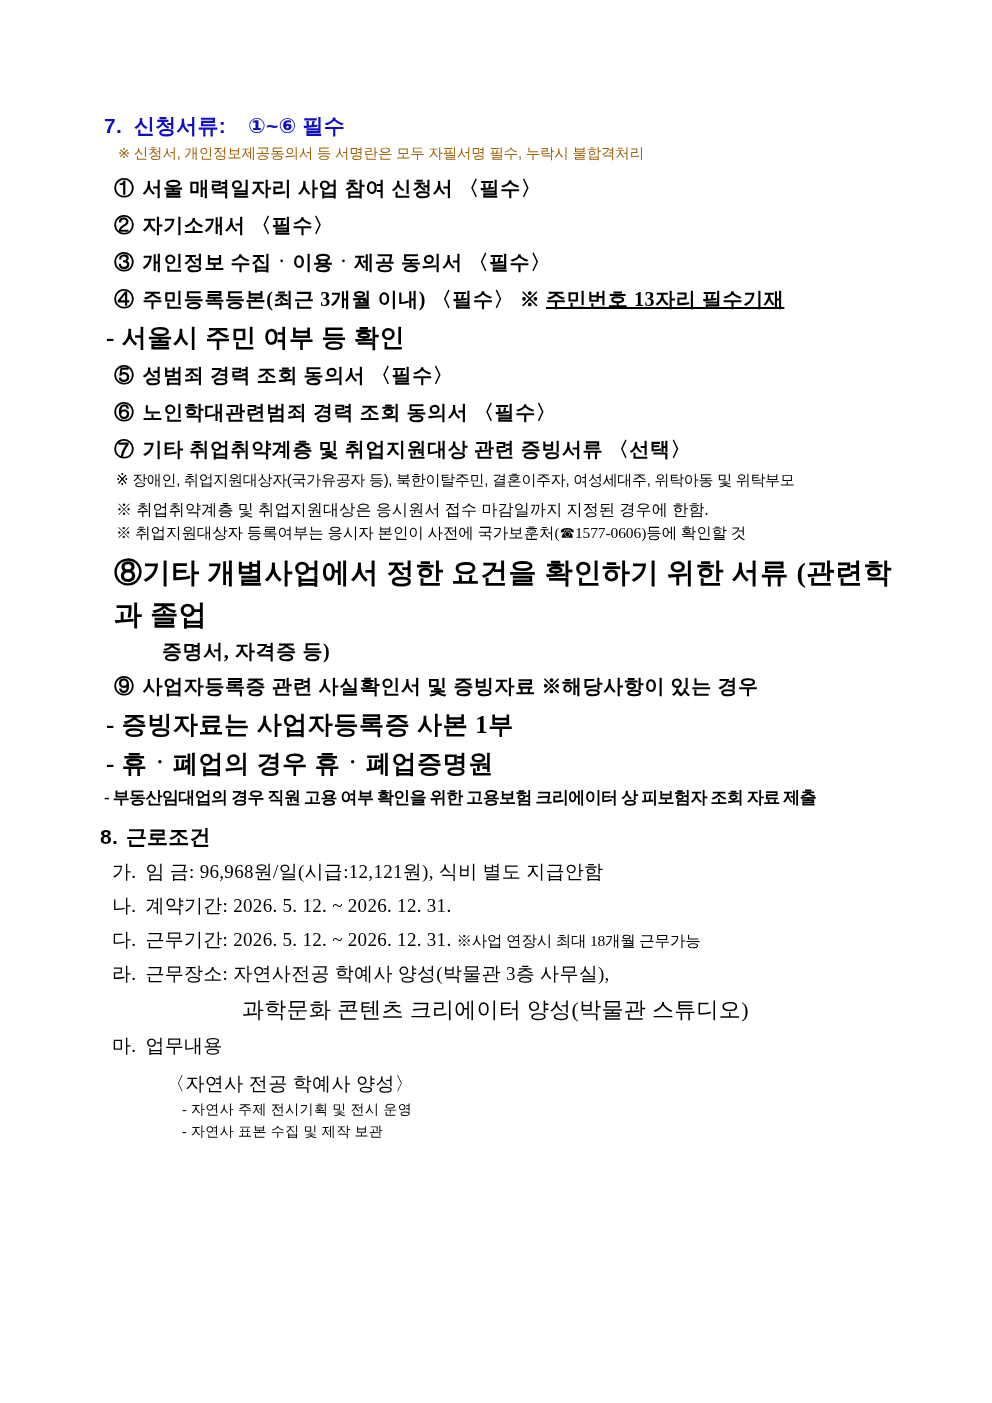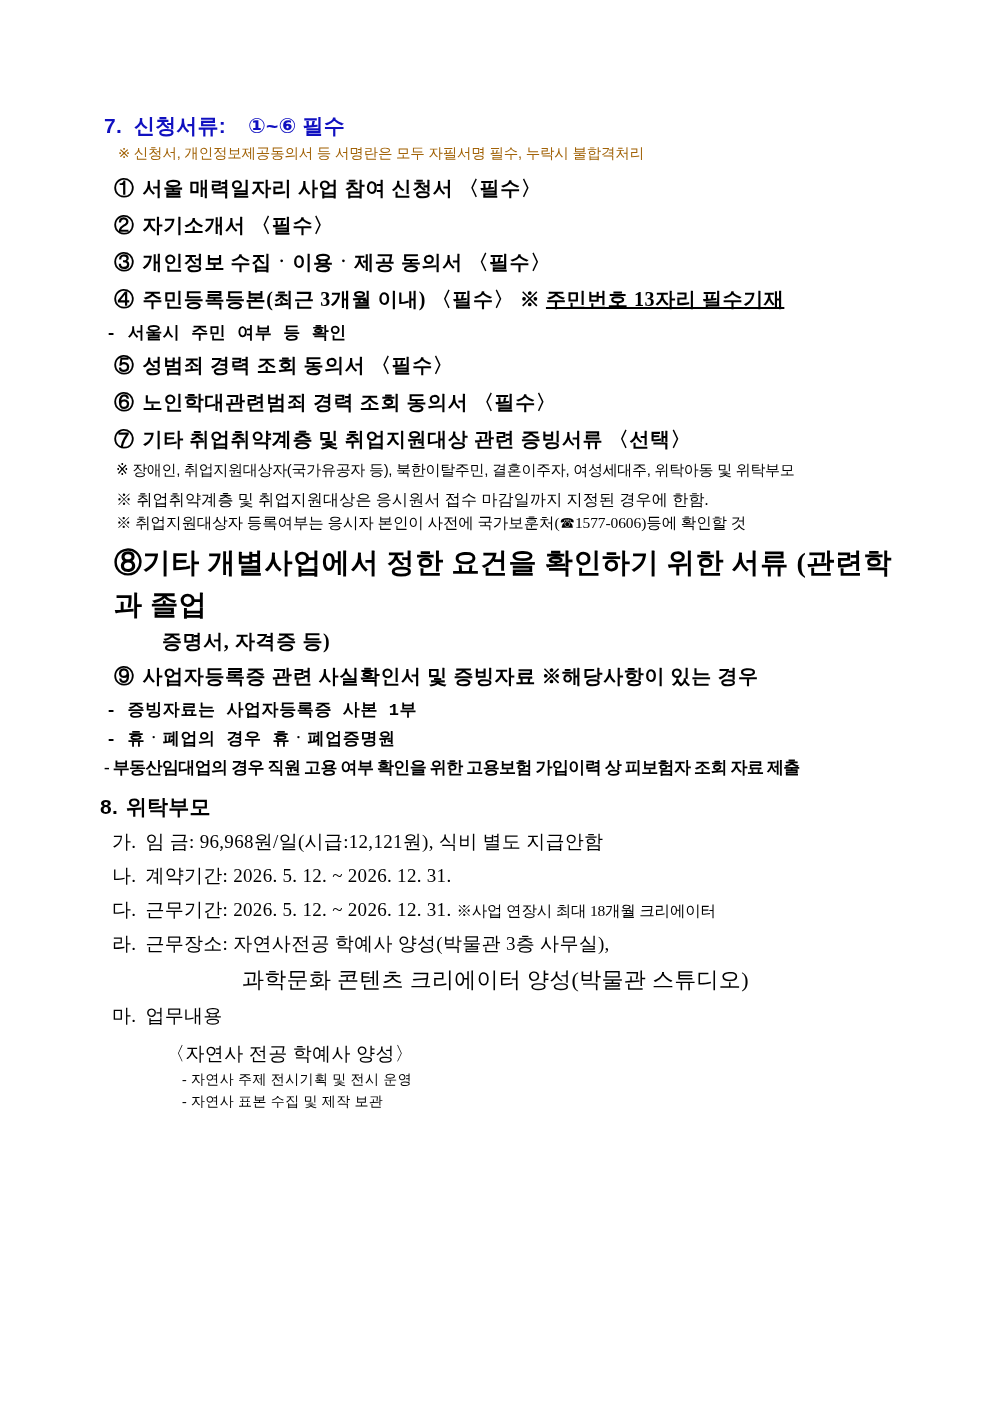--- a/index.html
+++ b/index.html
@@ -54,25 +54,24 @@
     font-weight: bold;
     font-family: "Liberation Serif", "DejaVu Serif", serif;
     margin: 0 0 6px 10px;
     letter-spacing: 0.6px;
     line-height: 1.55;
   }
   .doc-item .circ { margin-right: 8px; }
   .underline { text-decoration: underline; }
 
   .sub-dash {
-    font-size: 17px;
+    font-size: 25px;
     font-weight: bold;
     margin: 0 0 6px 2px;
     letter-spacing: 0.6px;
-    font-family: Liberation Mono, monospace;
   }
 
   .note-line {
     font-size: 15px;
     font-family: "Liberation Sans", "DejaVu Sans", sans-serif;
     margin: 6px 0 4px 12px;
     letter-spacing: -0.3px;
   }
   .note-line-sp {
     font-size: 16px;
@@ -195,43 +194,43 @@
       <span class="circ">⑧</span><span>기타 개별사업에서 정한 요건을 확인하기 위한 서류 (관련학과 졸업</span>
     </div>
     <div class="indent-2">증명서, 자격증 등)</div>
 
     <div class="doc-item">
       <span class="circ">⑨</span><span>사업자등록증 관련 사실확인서 및 증빙자료 ※해당사항이 있는 경우</span>
     </div>
 
     <div class="sub-dash">- 증빙자료는 사업자등록증 사본 1부</div>
     <div class="sub-dash">- 휴ㆍ폐업의 경우 휴ㆍ폐업증명원</div>
-    <div class="dash-condensed">- 부동산임대업의 경우 직원 고용 여부 확인을 위한 고용보험 가입이력 상 피보험자 조회 자료 제출</div>
+    <div class="dash-condensed">- 부동산임대업의 경우 직원 고용 여부 확인을 위한 고용보험 크리에이터 상 피보험자 조회 자료 제출</div>
 
     <div class="sec-head-8">
-      <span class="num">8.</span><span>위탁부모</span>
+      <span class="num">8.</span><span>근로조건</span>
     </div>
 
     <div class="cond-item">
       <span class="lbl">가.</span>
       <span>임      금:</span>
       <span>96,968원/일(시급:12,121원), 식비 별도 지급안함</span>
     </div>
 
     <div class="cond-item">
       <span class="lbl">나.</span>
       <span>계약기간:</span>
       <span>2026. 5. 12. ~ 2026. 12. 31.</span>
     </div>
 
     <div class="cond-item">
       <span class="lbl">다.</span>
       <span>근무기간:</span>
       <span>2026. 5. 12. ~ 2026. 12. 31.</span>
-      <span class="cond-small">※사업 연장시 최대 18개월 크리에이터</span>
+      <span class="cond-small">※사업 연장시 최대 18개월 근무가능</span>
     </div>
 
     <div class="cond-item">
       <span class="lbl">라.</span>
       <span>근무장소:</span>
       <span>자연사전공 학예사 양성(박물관 3층 사무실),</span>
     </div>
     <div class="cond-indent">과학문화 콘텐츠 크리에이터 양성(박물관 스튜디오)</div>
 
     <div class="cond-item">

